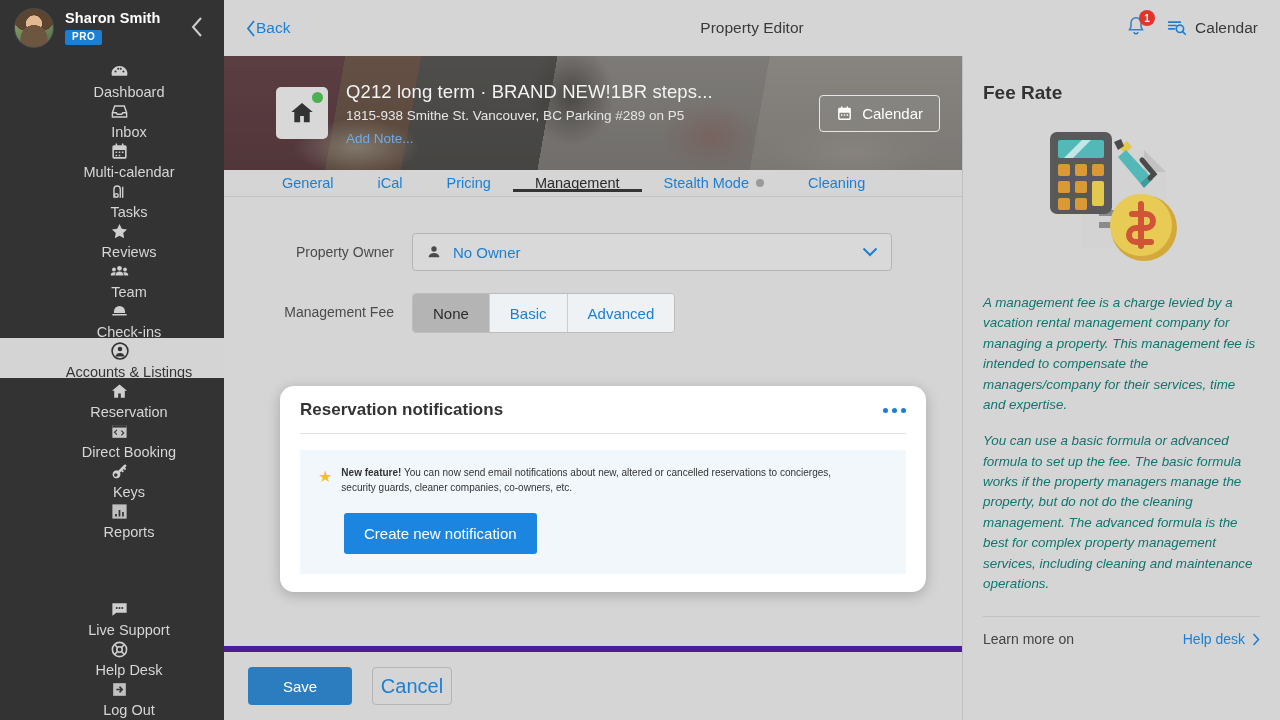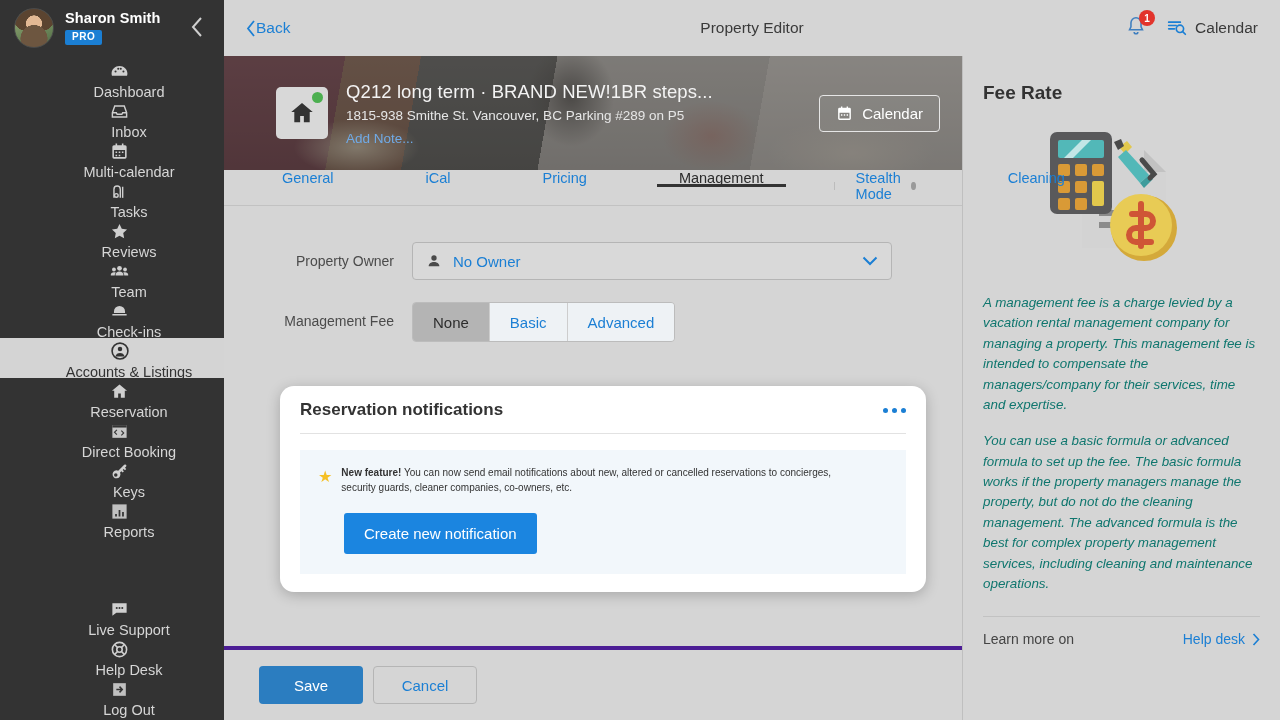--- a/index.html
+++ b/index.html
@@ -155,25 +155,24 @@
     margin-left: auto;
     display: flex; align-items: center; gap: 9px;
     border: 1px solid #e6e6e6; border-radius: 4px;
     color: #fff; font-size: 15px;
     padding: 9px 16px; cursor: pointer;
     background: rgba(255,255,255,.04);
   }
 
   
   .tabs {
-    height: 36px; display: flex; align-items: flex-start;
+    height: 27px; display: flex; align-items: center;
     padding-left: 36px; position: relative;
     border-bottom: 1px solid #c2c2c2;
     background: #d5d5d5;
-    gap: 48px;
   }
   .tab {
     display: flex; align-items: center; gap: 7px;
     padding: 0 22px; font-size: 14.5px; color: #1b7fd4;
     cursor: pointer; position: relative;
   }
   .tab + .tab::before {
     content: ""; position: absolute; left: 0; top: 12px; bottom: 12px;
     width: 1px; background: #bcbcbc;
   }
@@ -240,32 +239,32 @@
     margin-top: 18px; margin-left: 26px;
     display: inline-block;
     background: #1b85e0; color: #fff; border: none;
     font-size: 15px; padding: 12px 20px; border-radius: 3px;
     cursor: pointer; font-family: inherit;
   }
 
   
   .footer {
     position: absolute; left: 0; right: 0; bottom: 0; height: 74px;
-    border-top: 4px solid #4c1d95;
-    display: flex; align-items: center; padding-left: 35px; gap: 10px;
+    border-top: 6px solid #4c1d95;
+    display: flex; align-items: center; padding-left: 24px; gap: 20px;
   }
   .btn-save {
     background: #2b7dc0; color: #fff; border: none;
     font-size: 15px; width: 104px; height: 38px; border-radius: 4px;
     cursor: pointer; font-family: inherit;
   }
   .btn-cancel {
     background: transparent; color: #1b7fd4;
     border: 1px solid #b5b5b5; border-radius: 4px;
-    font-size: 15px; width: 104px; height: 38px;
+    font-size: 20px; width: 80px; height: 38px;
     cursor: pointer; font-family: inherit;
   }
 
   
   .rp-title { font-size: 19px; font-weight: bold; color: #333; }
   .rp-illus { display: flex; justify-content: center; margin-top: 18px; }
   .rp-para {
     font-size: 13.4px; color: #0f766e; font-style: italic;
     line-height: 1.52; margin-top: 16px;
   }

